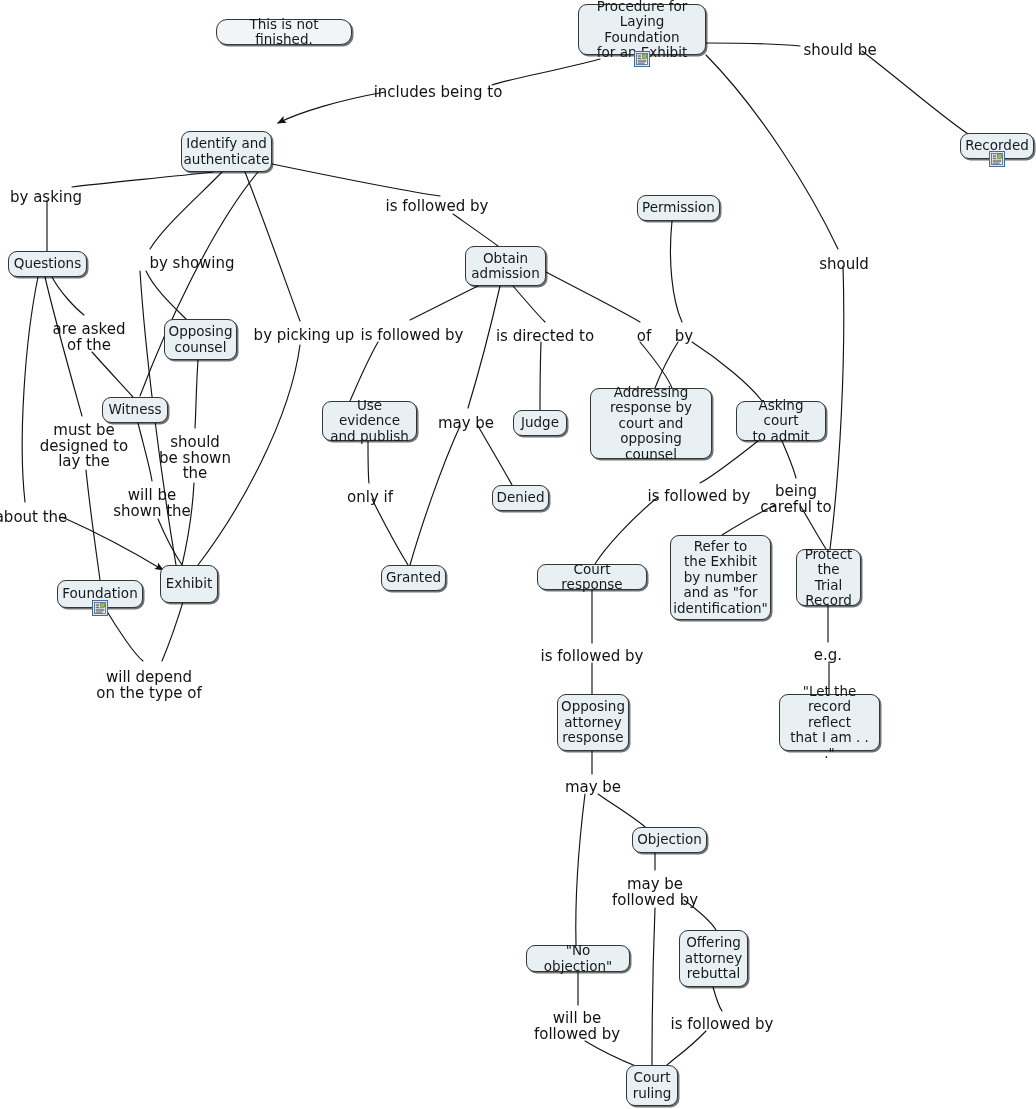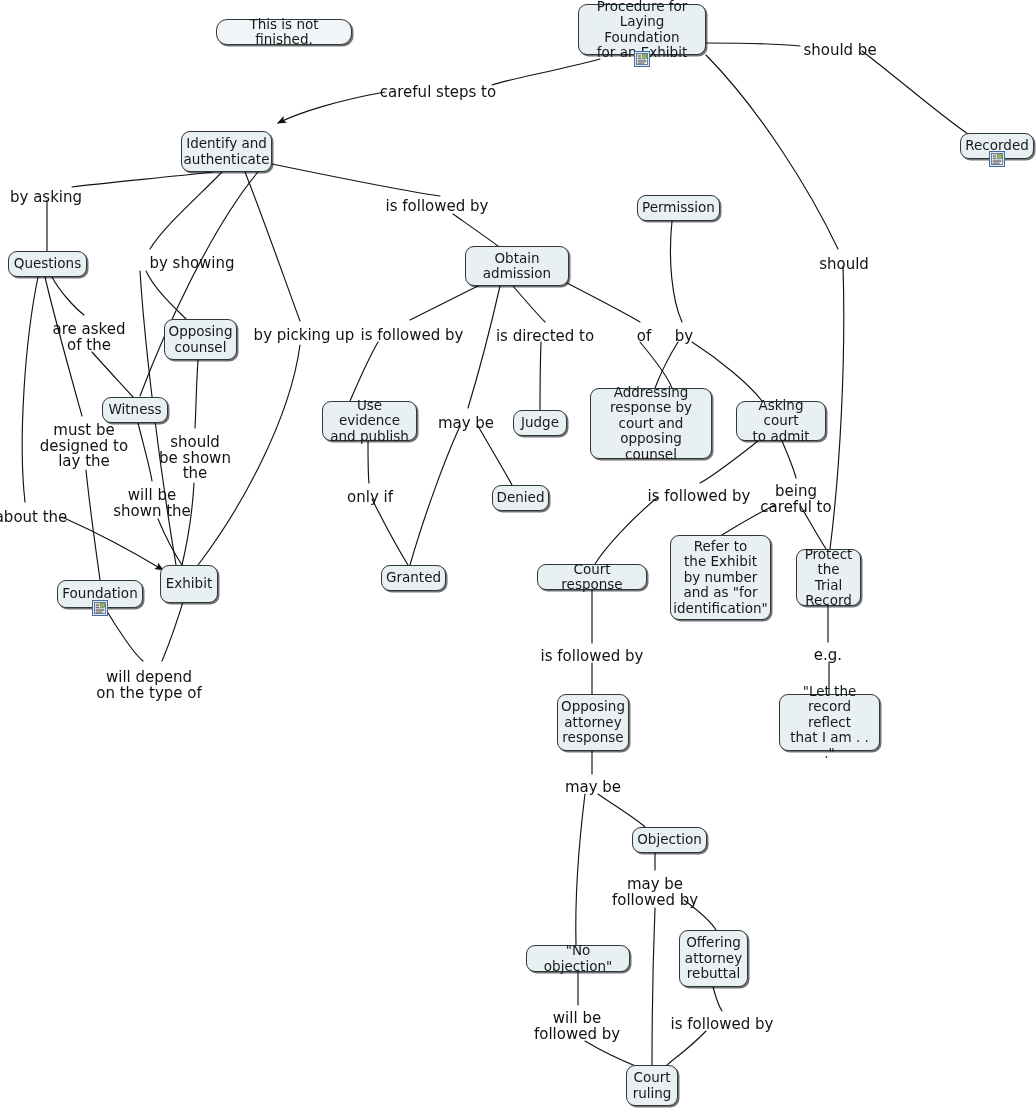--- a/index.html
+++ b/index.html
@@ -194,21 +194,21 @@
             <line x1="3.6" y1="4.2" x2="7.4" y2="4.2"></line>
             <line x1="3.6" y1="5.8" x2="7.4" y2="5.8"></line>
             <line x1="3.6" y1="7.4" x2="7.4" y2="7.4"></line>
             <line x1="3.6" y1="9.2" x2="12.4" y2="9.2"></line>
             <line x1="3.6" y1="10.8" x2="12.4" y2="10.8"></line>
             <line x1="3.6" y1="12.2" x2="10.6" y2="12.2"></line>
           </g>
         </svg></div>
       <div class="node" style="left: 160px; top: 565px; width: 58px; height: 38px;">Exhibit</div>
       <div class="node" style="left: 637px; top: 195px; width: 83px; height: 26px;">Permission</div>
-      <div class="node" style="left: 465px; top: 246px; width: 104px; height: 40px;">Obtain
+      <div class="node" style="left: 465px; top: 246px; width: 81px; height: 40px;">Obtain
 admission</div>
       <div class="node" style="left: 322px; top: 401px; width: 95px; height: 40px;">Use evidence
 and publish</div>
       <div class="node" style="left: 513px; top: 410px; width: 54px; height: 26px;">Judge</div>
       <div class="node" style="left: 590px; top: 388px; width: 122px; height: 71px;">Addressing
 response by
 court and
 opposing counsel</div>
       <div class="node" style="left: 736px; top: 401px; width: 90px; height: 40px;">Asking court
 to admit</div>
@@ -231,21 +231,21 @@
 response</div>
       <div class="node" style="left: 632px; top: 827px; width: 75px; height: 26px;">Objection</div>
       <div class="node" style="left: 526px; top: 945px; width: 104px; height: 27px;">"No objection"</div>
       <div class="node" style="left: 679px; top: 930px; width: 69px; height: 57px;">Offering
 attorney
 rebuttal</div>
       <div class="node" style="left: 626px; top: 1065px; width: 52px; height: 41px;">Court
 ruling</div>
     </div>
   <div id="label-layer">
-      <div class="linklabel" style="left: 438px; top: 85px;">careful steps to</div>
+      <div class="linklabel" style="left: 438px; top: 85px;">includes being to</div>
       <div class="linklabel" style="left: 840px; top: 43px;">should be</div>
       <div class="linklabel" style="left: 46px; top: 190px;">by asking</div>
       <div class="linklabel" style="left: 437px; top: 199px;">is followed by</div>
       <div class="linklabel" style="left: 144px; top: 256px; margin-left: 48px;">by showing</div>
       <div class="linklabel" style="left: 844px; top: 257px;">should</div>
       <div class="linklabel" style="left: 89px; top: 322px;">are asked
 of the</div>
       <div class="linklabel" style="left: 304px; top: 328px;">by picking up</div>
       <div class="linklabel" style="left: 412px; top: 328px;">is followed by</div>
       <div class="linklabel" style="left: 545px; top: 329px;">is directed to</div>

